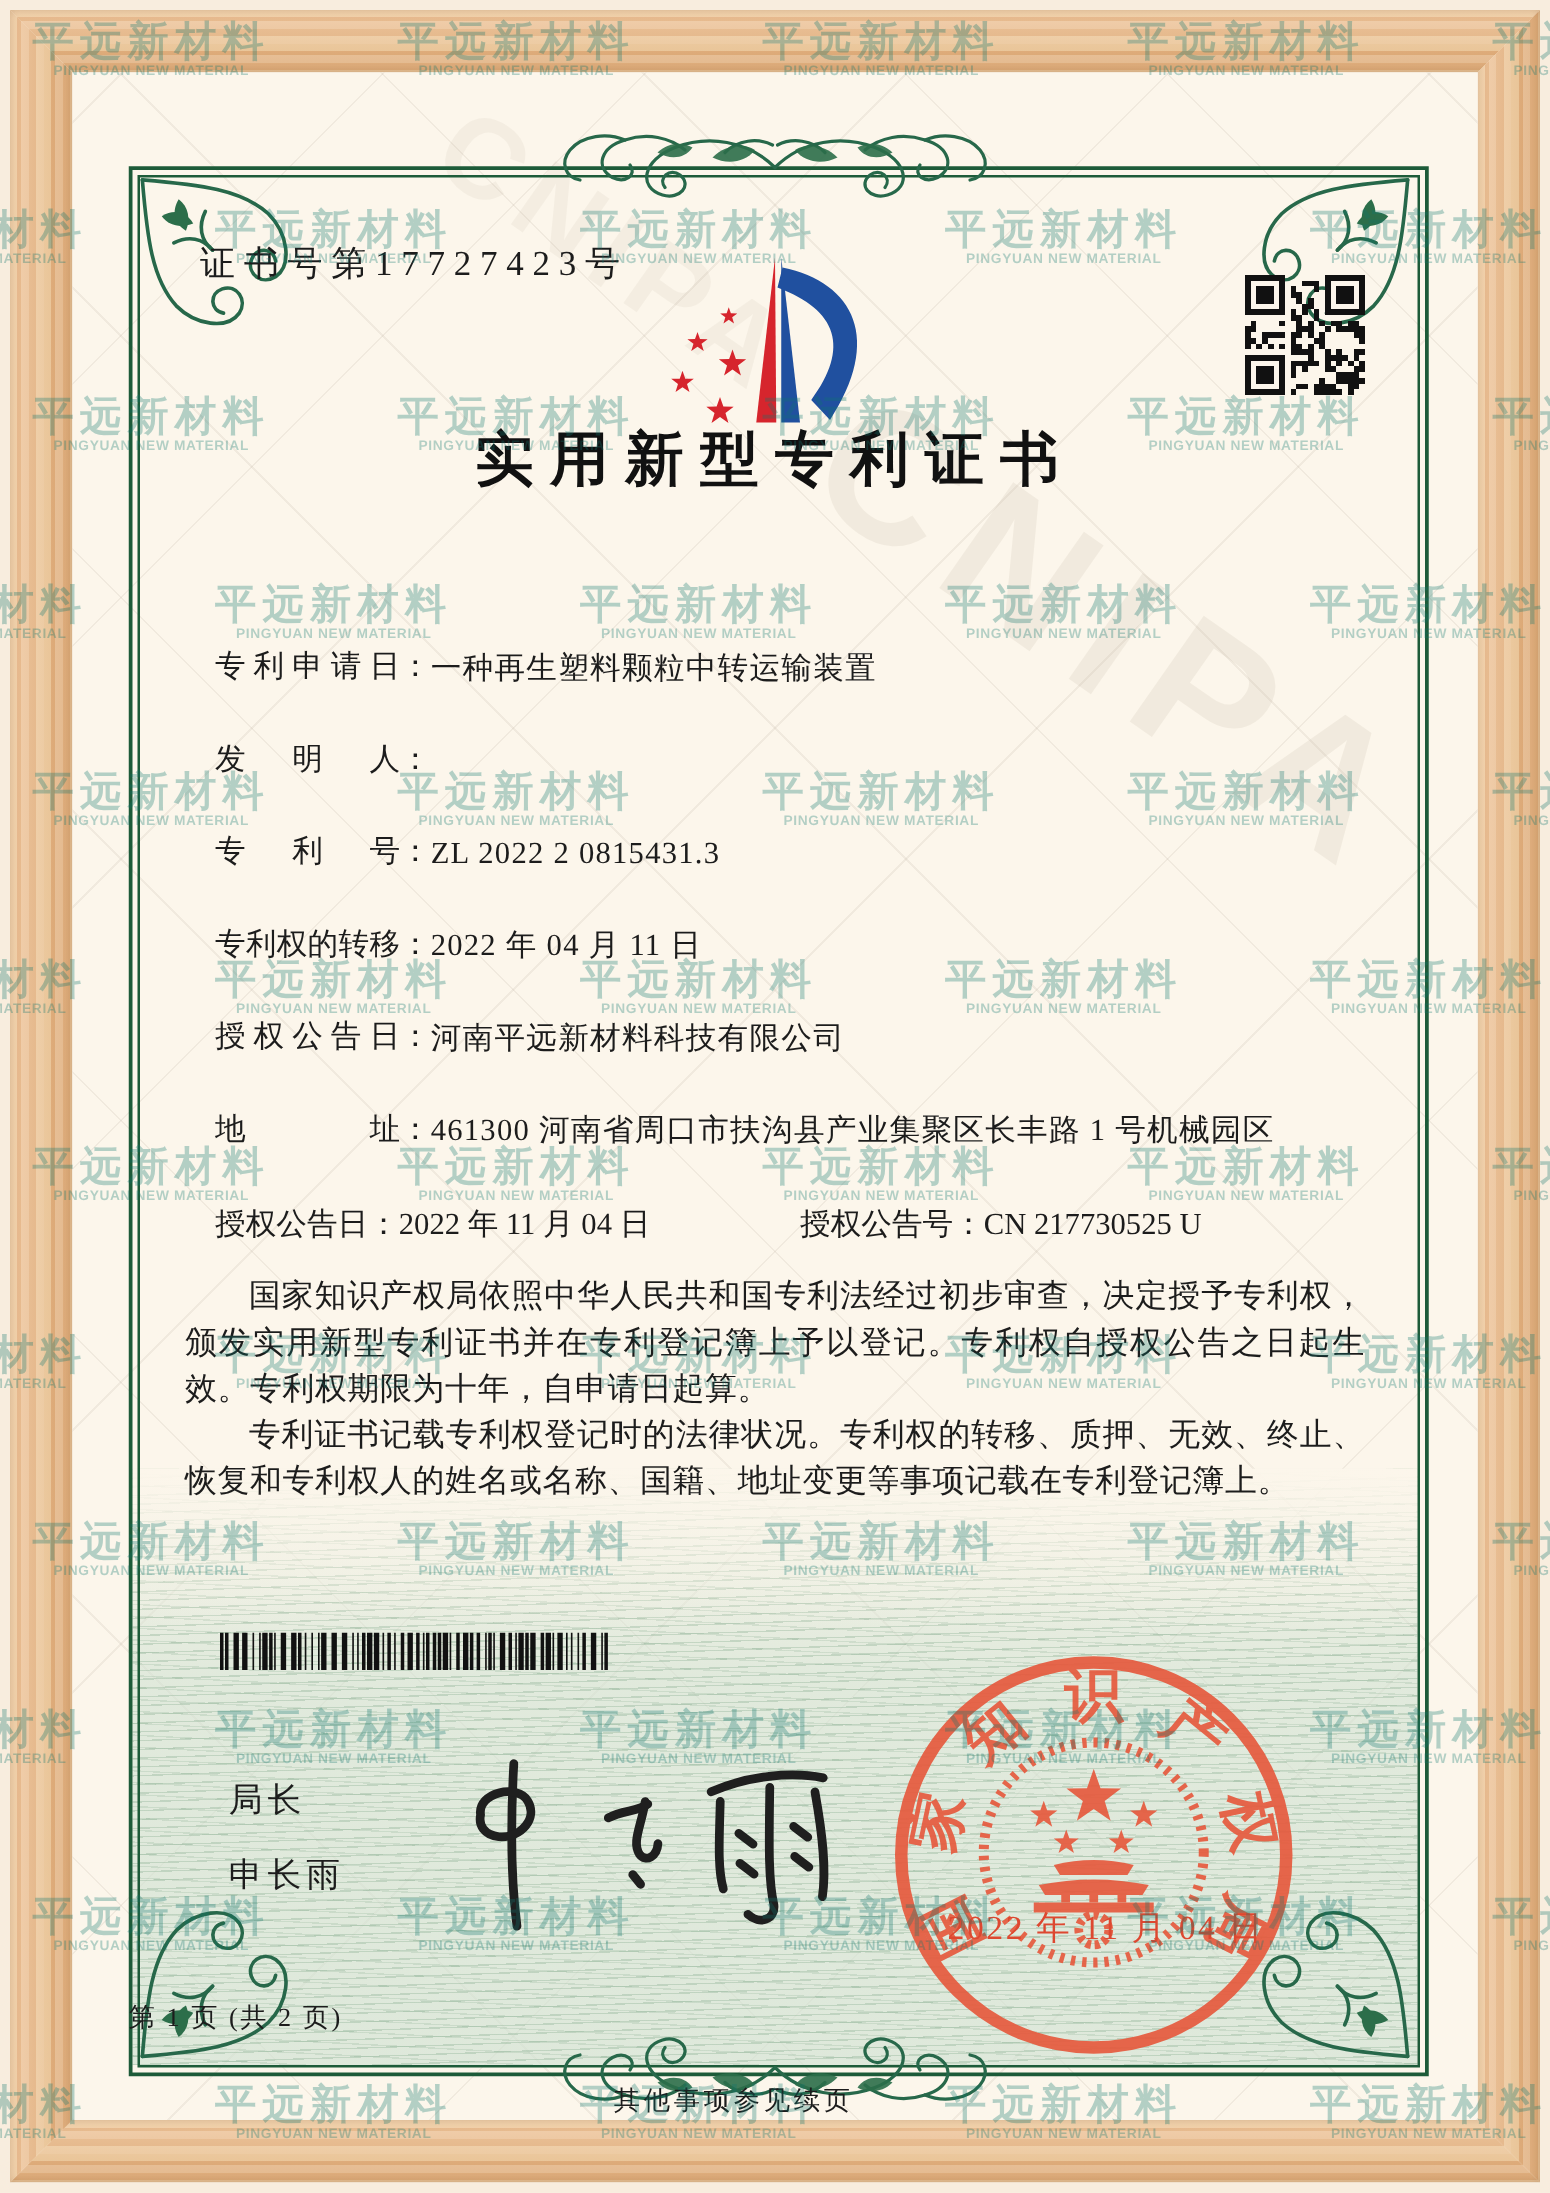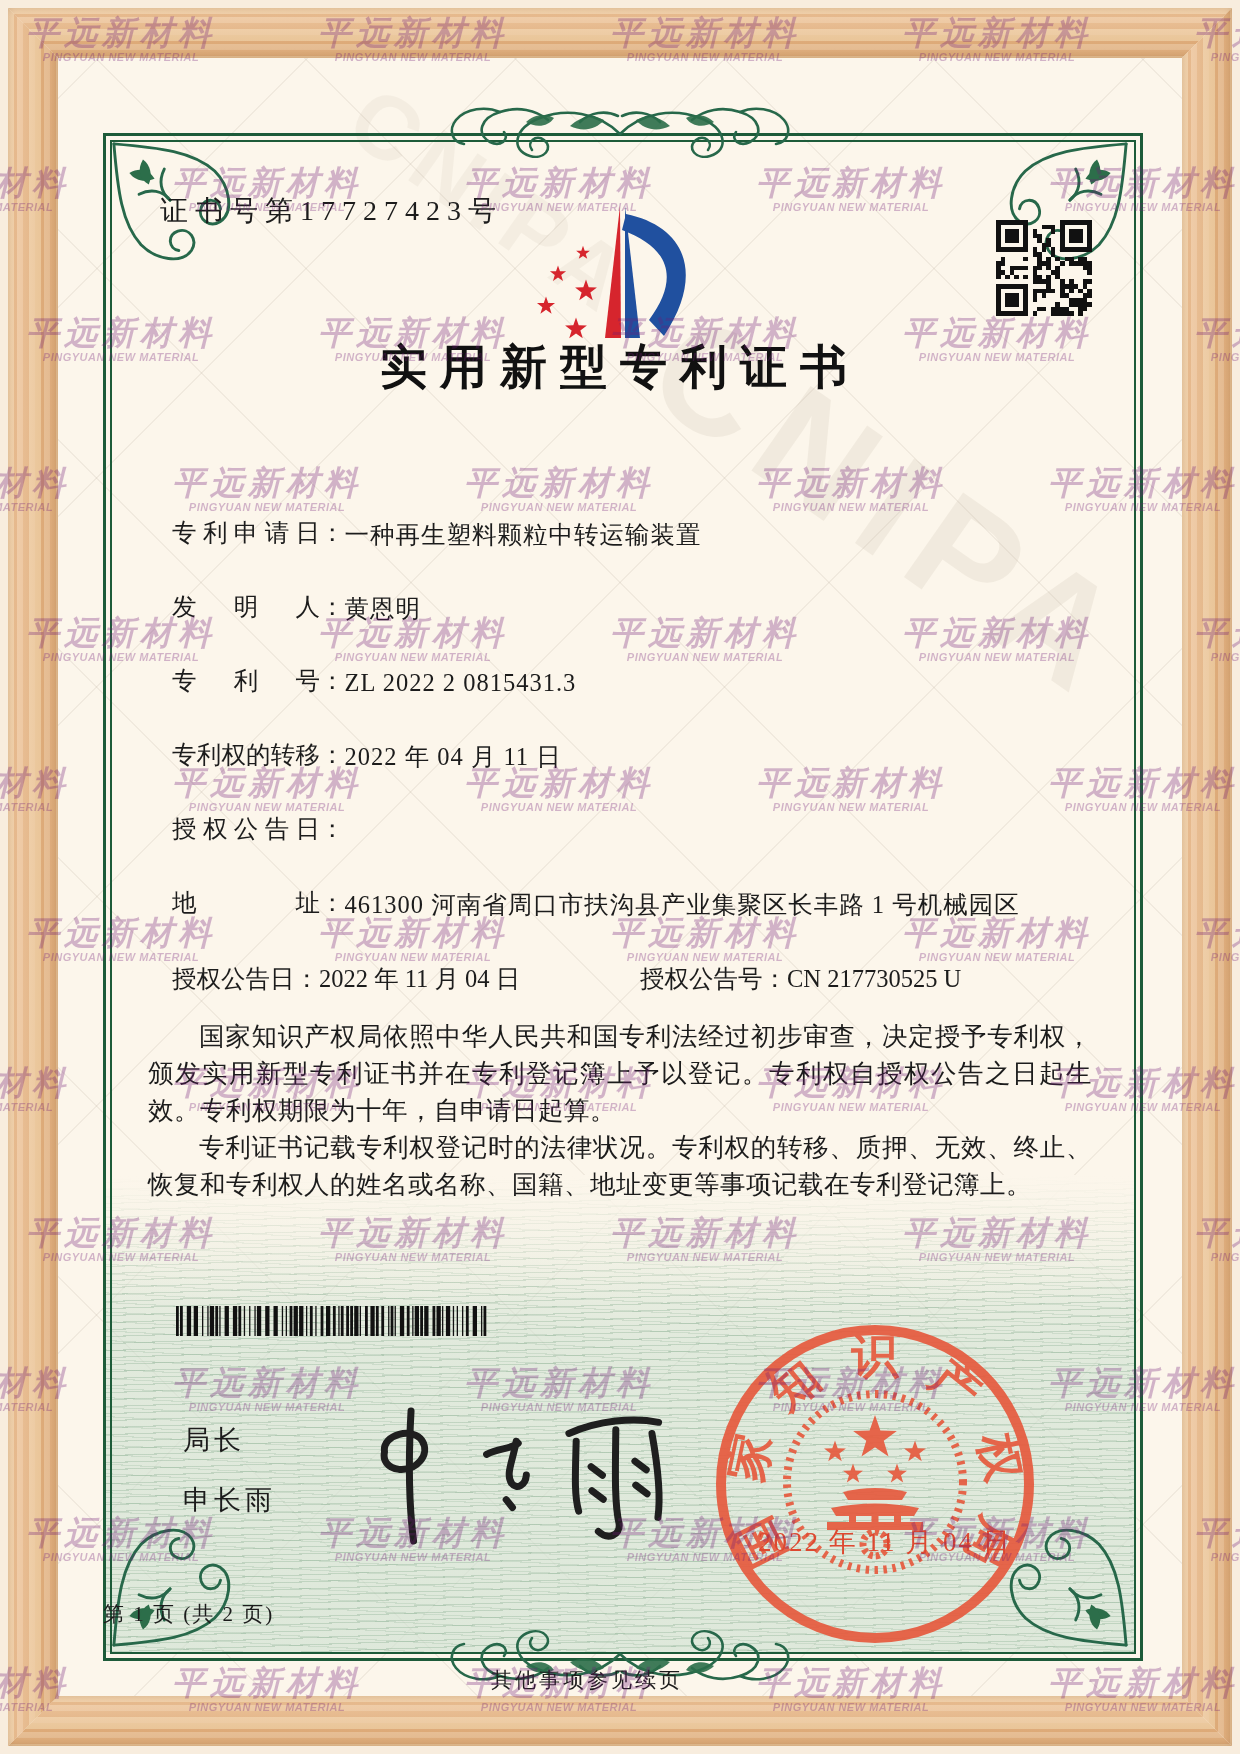--- a/index.html
+++ b/index.html
@@ -33,22 +33,22 @@
   #guilloche-fade{position:absolute;left:106px;top:1175px;width:1028px;height:130px;
      background:linear-gradient(180deg,#fcf6eb 0%, rgba(252,246,235,0) 100%);}
 
   
   #gborder{position:absolute;left:103px;top:133px;width:1034px;height:1522px;border:3px solid #1d5b39;}
   #gborder .inner{position:absolute;inset:4px;border:2px solid #1d5b39;}
   .orn{position:absolute;}
 
   
   #wm-layer{position:absolute;inset:0;pointer-events:none;}
-  .wm{position:absolute;color:#701a75;opacity:.30;line-height:1;white-space:nowrap;
-      font-family:"Liberation Sans","DejaVu Sans",sans-serif;text-align:center;font-style:italic;}
+  .wm{position:absolute;color:#0f766e;opacity:.30;line-height:1;white-space:nowrap;
+      font-family:"Liberation Sans","DejaVu Sans",sans-serif;text-align:center;}
   .wm .cn{font-size:33px;font-weight:700;letter-spacing:5px;}
   .wm .en{font-size:11px;font-weight:700;letter-spacing:.5px;margin-top:3px;}
   .ghost{position:absolute;color:#b3a692;opacity:.14;font-family:"Liberation Sans",sans-serif;
          font-weight:700;pointer-events:none;white-space:nowrap;}
 
   
   .txt{position:absolute;}
   #cert-no{left:160px;top:192px;font-size:28px;letter-spacing:7px;}
   #title{left:103px;top:336px;width:1034px;text-align:center;font-size:47px;font-weight:700;letter-spacing:13px;color:#111;}
   .field{position:absolute;left:172px;width:880px;display:flex;font-size:24.5px;}
@@ -295,35 +295,35 @@
   <div id="title" class="txt z5">实用新型专利证书</div>
 
   <div class="field z5" style="top:516px">
     <span class="lab">专利申请日</span>
       <span class="colon">：</span>
       <span class="val">一种再生塑料颗粒中转运输装置</span>
   </div>
   <div class="field z5" style="top:590px">
     <span class="lab">发明人</span>
       <span class="colon">：</span>
-      <span class="val">黄恩明</span>
   </div>
   <div class="field z5" style="top:664px">
     <span class="lab">专利号</span>
       <span class="colon">：</span>
       <span class="val">ZL 2022 2 0815431.3</span>
   </div>
   <div class="field z5" style="top:738px">
     <span class="lab">专利权的转移</span>
       <span class="colon">：</span>
       <span class="val">2022 年 04 月 11 日</span>
   </div>
   <div class="field z5" style="top:812px">
     <span class="lab">授权公告日</span>
       <span class="colon">：</span>
+      <span class="val">河南平远新材料科技有限公司</span>
   </div>
   <div class="field z5" style="top:886px;width:905px">
     <span class="lab">地址</span>
       <span class="colon">：</span>
       <span class="val">461300 河南省周口市扶沟县产业集聚区长丰路 1 号机械园区</span>
   </div>
 
   <div id="grant-row" class="z5">
     <span>授权公告日</span><span>：</span><span>2022 年 11 月 04 日</span>
     <span class="pair2">

